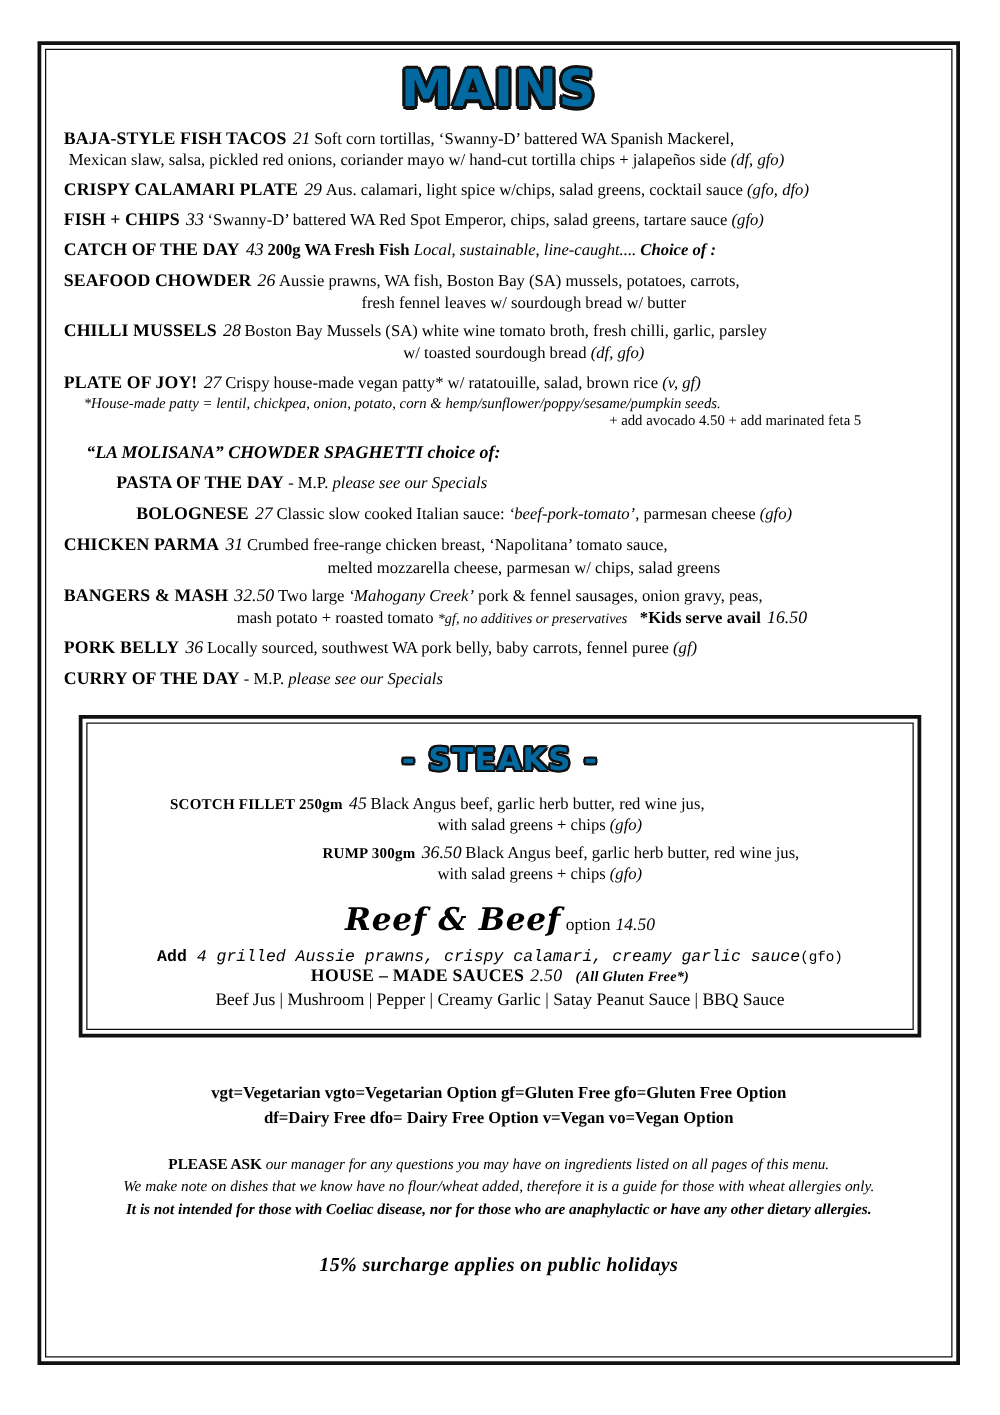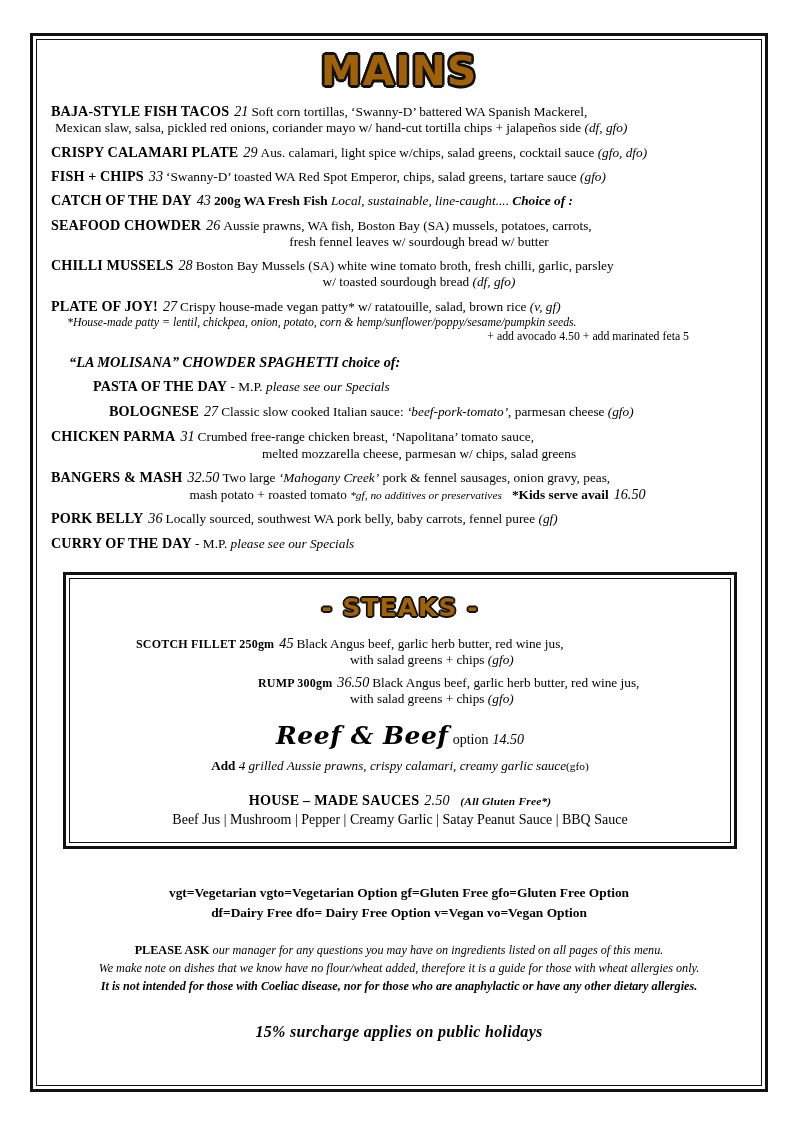--- a/index.html
+++ b/index.html
@@ -44,21 +44,21 @@
   }
 
   
   .display-title {
     text-align: center;
     font-family: "DejaVu Sans", "Liberation Sans", sans-serif;
     font-weight: 700;
     font-size: 41px;
     letter-spacing: 1px;
     line-height: 1.05;
-    color: #a16207;
+    color: #0369a1;
     -webkit-text-stroke: 1.6px #ffffff;
     paint-order: stroke fill;
     text-shadow:
        0 0 0 #111,
        2.6px 0 0 #111, -2.6px 0 0 #111,
        0 2.6px 0 #111, 0 -2.6px 0 #111,
        1.9px 1.9px 0 #111, -1.9px 1.9px 0 #111,
        1.9px -1.9px 0 #111, -1.9px -1.9px 0 #111;
     margin: 4px 0 10px 0;
   }
@@ -155,21 +155,21 @@
     font-size: 25px;
     letter-spacing: 0.5px;
   }
   .script-opt { font-size: 14px; }
   .script-price { font-size: 14px; font-style: italic; }
 
   .add-line {
     text-align: center;
     font-size: 13.2px;
     font-style: italic;
-    margin-bottom: 18px;
+    font-family: Liberation Mono, monospace;
   }
   .sauces-head {
     text-align: center;
     font-weight: 700;
     font-size: 14.2px;
     margin-bottom: 3px;
     letter-spacing: 0.2px;
   }
   .sauces-list {
     text-align: center;
@@ -221,21 +221,21 @@
 
       <div class="item">
         <div class="line">
           <span class="nm">CRISPY CALAMARI PLATE</span><span class="price">29</span><span class="desc">Aus. calamari, light spice w/chips, salad greens, cocktail sauce</span>
           <span class="it">(gfo, dfo)</span>
         </div>
       </div>
 
       <div class="item">
         <div class="line">
-          <span class="nm">FISH + CHIPS</span><span class="price">33</span><span class="desc">‘Swanny-D’ toasted WA Red Spot Emperor, chips, salad greens, tartare sauce</span>
+          <span class="nm">FISH + CHIPS</span><span class="price">33</span><span class="desc">‘Swanny-D’ battered WA Red Spot Emperor, chips, salad greens, tartare sauce</span>
           <span class="it">(gfo)</span>
         </div>
       </div>
 
       <div class="item">
         <div class="line">
           <span class="nm">CATCH OF THE DAY</span><span class="price">43</span><span class="bd">200g WA Fresh Fish</span>
           <span class="it">Local, sustainable, line-caught....</span>
           <span class="bi">Choice of :</span>
         </div>

